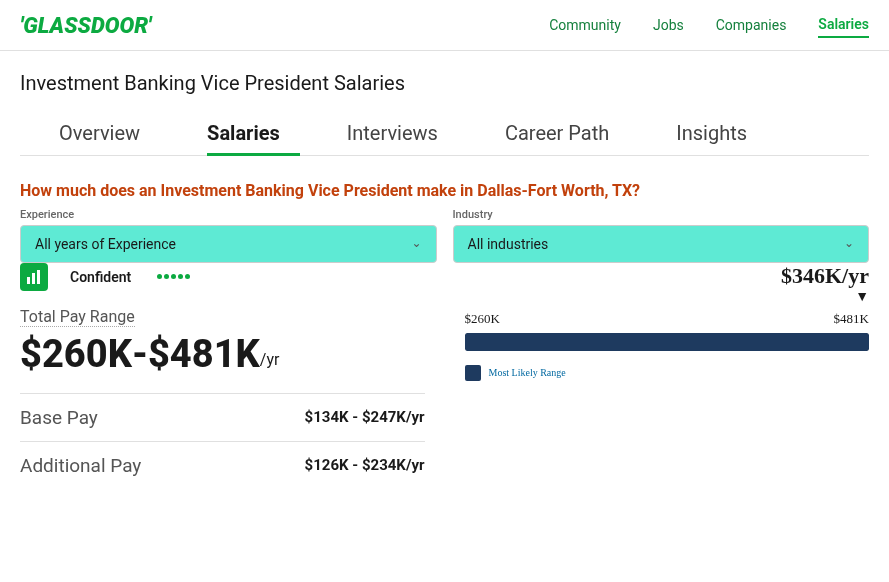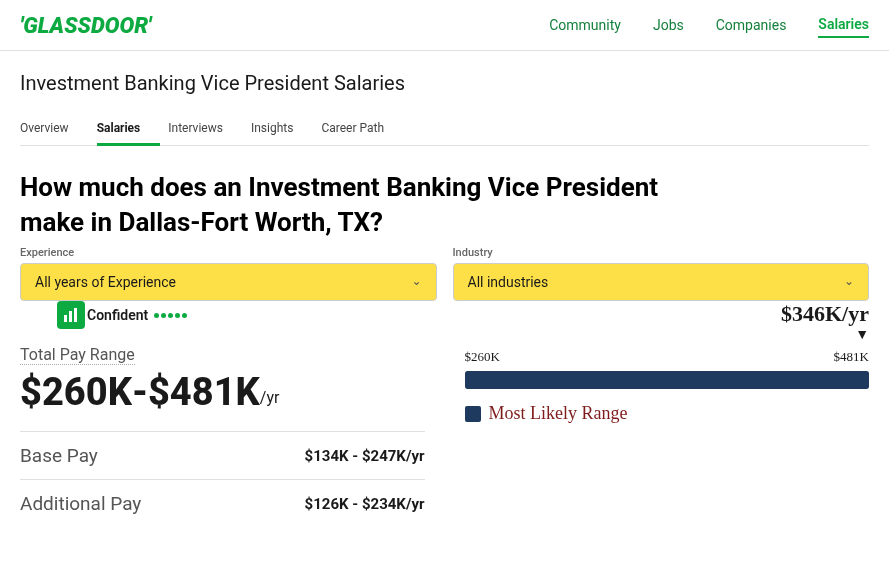--- a/index.html
+++ b/index.html
@@ -13,42 +13,42 @@
     .nav-item.active { color: #0caa41; font-weight: 600; border-bottom: 2px solid #0caa41; }
 
     
     .content { padding: 20px 20px 0 20px; }
 
     
     .page-title { font-size: 20px; font-weight: 400; color: #1a1a1a; margin-bottom: 16px; }
 
     
     .tabs { display: flex; gap: 0; border-bottom: 1px solid #e0e0e0; margin-bottom: 24px; }
-    .tab { font-size: 12px; color: #444; padding: 10px 20px 10px 0; cursor: pointer; margin-right: 8px; position: relative; }
+    .tab { font-size: 20px; color: #444; padding: 10px 20px 10px 0; cursor: pointer; margin-right: 8px; position: relative; margin-left: 39px; }
     .tab.active { color: #1a1a1a; font-weight: 700; }
     .tab.active::after { content: ''; position: absolute; bottom: -1px; left: 0; right: 0; height: 3px; background: #0caa41; }
 
     
-    .main-question { font-size: 26px; font-weight: 700; color: #000000; line-height: 1.35; margin-bottom: 6px; max-width: 700px; }
+    .main-question { font-size: 16px; font-weight: 700; color: #c2410c; line-height: 1.35; margin-bottom: 6px; max-width: 700px; }
     .updated-date { font-size: 13px; color: #6a9e6e; margin-bottom: 20px; }
 
     
     .filters { display: flex; gap: 16px; }
     .filter-group { display: flex; flex-direction: column; gap: 4px; flex: 1; }
     .filter-label { font-size: 11px; color: #666; font-weight: 500; }
-    .filter-select { display: flex; align-items: flex-start; justify-content: space-between; border: 1px solid #ccc; border-radius: 4px; padding: 10px 14px; font-size: 14px; color: #1a1a1a; cursor: pointer; background: #fde047; }
+    .filter-select { display: flex; align-items: flex-start; justify-content: space-between; border: 1px solid #ccc; border-radius: 4px; padding: 10px 14px; font-size: 14px; color: #1a1a1a; cursor: pointer; background: #5eead4; }
     .filter-select .chevron { font-size: 12px; color: #555; }
 
     
     .salary-section { display: flex; gap: 0; align-items: flex-start; }
     .salary-left { flex: 1; padding-right: 20px; }
     .salary-right { flex: 1; padding-left: 20px; font-family: Liberation Serif, serif; }
 
     
-    .confident-badge { display: flex; align-items: center; gap: 2px; margin-bottom: 16px; margin-left: 37px; }
+    .confident-badge { display: flex; align-items: center; gap: 22px; margin-bottom: 16px; }
     .confident-icon { width: 28px; height: 28px; background: #0caa41; border-radius: 4px; display: flex; align-items: center; justify-content: center; }
     .confident-icon svg { width: 16px; height: 16px; fill: white; }
     .confident-label { font-size: 14px; font-weight: 600; color: #1a1a1a; }
     .confident-dots { display: flex; gap: 2px; margin-left: 4px; }
     .confident-dots span { width: 5px; height: 5px; background: #0caa41; border-radius: 50%; display: inline-block; }
 
     
     .total-pay-label { font-size: 16px; color: #555; border-bottom: 1px dotted #aaa; display: inline-block; margin-bottom: 8px; }
     .total-pay-range { display: flex; align-items: flex-end; gap: 0; margin-bottom: 20px; }
     .total-pay-value { font-size: 38px; font-weight: 800; color: #1a1a1a; line-height: 1; }
@@ -59,21 +59,21 @@
     .pay-detail-label { font-size: 19px; color: #555; }
     .pay-detail-value { font-size: 15px; font-weight: 700; color: #1a1a1a; }
 
     
     .median-value { font-size: 22px; font-weight: 700; color: #1a1a1a; text-align: right; margin-bottom: 4px; }
     .range-labels { display: flex; justify-content: space-between; font-size: 13px; color: #1a1a1a; margin-bottom: 6px; font-weight: 500; }
     .range-bar-container { height: 18px; background: #e0e0e0; border-radius: 2px; margin-bottom: 14px; position: relative; overflow: hidden; }
     .range-bar-fill { position: absolute; left: 0; top: 0; height: 100%; width: 100%; background: #1e3a5f; border-radius: 2px; }
     .range-legend { display: flex; align-items: center; gap: 8px; }
     .legend-box { width: 16px; height: 16px; background: #1e3a5f; border-radius: 2px; }
-    .legend-label { font-size: 18px; color: #7f1d1d; }
+    .legend-label { font-size: 10px; color: #0369a1; }
   </style>
 </head>
 <body>
 
 <div class="header">
   <div class="logo">'GLASSDOOR'</div>
   <nav class="nav">
     <a class="nav-item">Community</a>
     <a class="nav-item">Jobs</a>
     <a class="nav-item">Companies</a>
@@ -82,22 +82,22 @@
 </div>
 
 <div class="content">
 
   <h1 class="page-title">Investment Banking Vice President Salaries</h1>
 
   <div class="tabs">
     <div class="tab">Overview</div>
     <div class="tab active">Salaries</div>
     <div class="tab">Interviews</div>
+    <div class="tab">Career Path</div>
     <div class="tab">Insights</div>
-    <div class="tab">Career Path</div>
   </div>
 
   <h2 class="main-question">How much does an Investment Banking Vice President make in Dallas-Fort Worth, TX?</h2>
 
   <div class="filters">
     <div class="filter-group">
       <span class="filter-label">Experience</span>
       <div class="filter-select">
         <span>All years of Experience</span>
         <span class="chevron">⌄</span>

